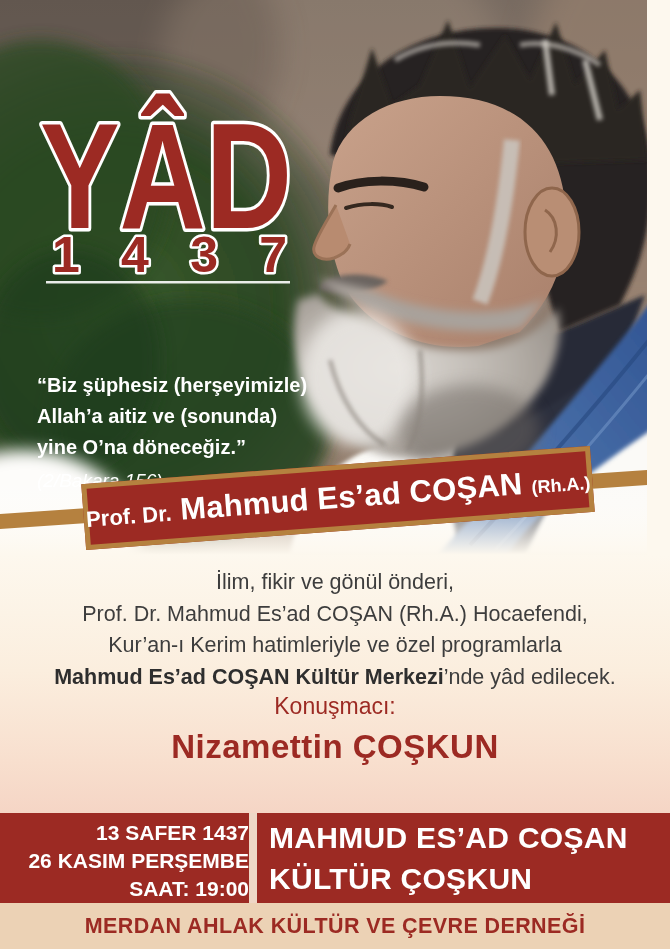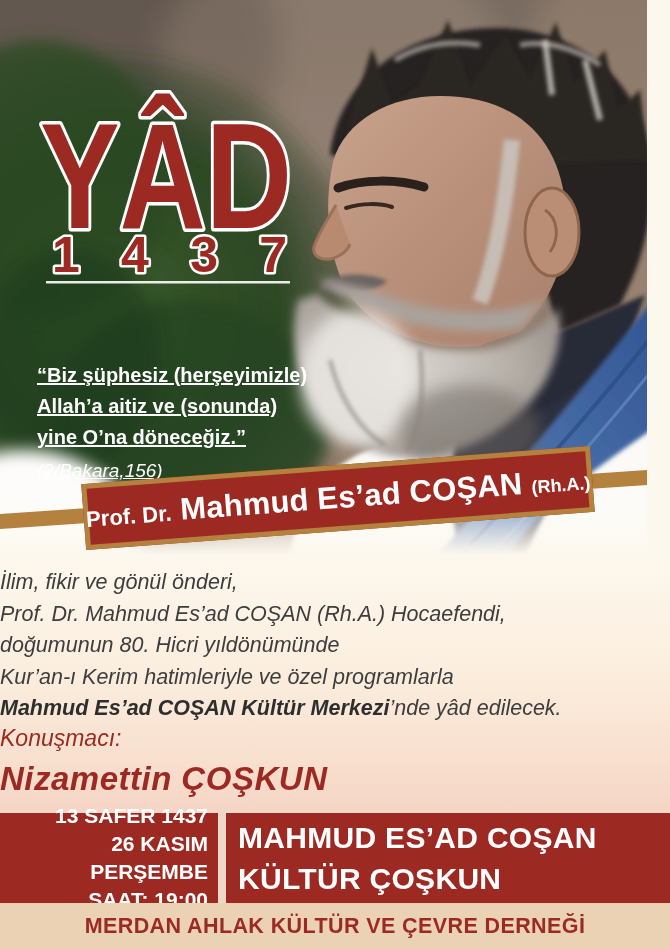--- a/index.html
+++ b/index.html
@@ -6,22 +6,22 @@
   .poster{
     position:relative;width:670px;height:949px;margin:0 auto;
     font-family:"Liberation Sans",sans-serif;overflow:hidden;
     display:flex;flex-direction:column;background:#fdf8ee;
   }
   
   .photo{position:relative;width:647px;height:555px;flex:0 0 auto;overflow:hidden;}
   .photo svg.scene{position:absolute;inset:0;display:block;}
   .title-svg{position:absolute;left:0;top:0;}
   .quote{
-    position:absolute;left:37px;top:360px;width:290px;
-    color:#fff;font-size:20px;font-weight:bold;line-height:31px;text-align:left;text-decoration:underline;
+    position:absolute;left:37px;top:370px;width:290px;
+    color:#fff;font-size:20px;font-weight:bold;line-height:31px;text-align:left;
   }
   .quote .ref{font-size:19px;font-weight:normal;font-style:italic;margin-top:2px;}
   
   .tan-strip{
     position:absolute;left:-12px;top:491px;width:700px;height:15px;
     background:#b5813f;transform:rotate(-3.9deg);
   }
   
   .banner{
     position:absolute;left:83px;top:465px;width:500px;height:56px;
@@ -29,34 +29,33 @@
     display:flex;align-items:baseline;justify-content:center;gap:9px;
     color:#fff;white-space:nowrap;
   }
   .banner{align-items:center;}
   .banner .inner{display:flex;align-items:baseline;gap:9px;}
   .banner .prefix{font-size:22px;font-weight:bold;}
   .banner .name{font-size:31px;font-weight:bold;letter-spacing:.2px;}
   .banner .suffix{font-size:18px;font-weight:bold;}
   
   .content{
-    flex:1 1 auto;text-align:left;padding-top:12px;
+    flex:1 1 auto;text-align:center;padding-top:12px;
     background:linear-gradient(180deg,#fdf8ee 0%,#fbeede 45%,#f8dfce 80%,#f5d5c5 100%);
-    font-style:italic;
   }
   .body-line{font-size:21.5px;line-height:31.5px;color:#3d3d3d;}
   .body-line b{color:#2e2e2e;}
   .speaker-label{margin-top:0;font-size:23px;color:#9c2a23;font-weight:500;}
   .speaker-name{margin-top:8px;font-size:33px;font-weight:800;color:#9c2a23;letter-spacing:.5px;}
   
   .schedule{flex:0 0 auto;height:90px;display:flex;background:#eed7c6;}
   .sch-left{
-    width:218px;background:#9c2a23;color:#fff;
-    display:flex;flex-direction:column;justify-content:center;
-    text-align:right;padding-right:10px;box-sizing:border-box;
+    width:249px;background:#9c2a23;color:#fff;
+    display:flex;flex-direction:column;justify-content:flex-end;
+    text-align:right;box-sizing:border-box;
     font-weight:bold;font-size:21px;line-height:28px;
   }
   .sch-gap{width:8px;}
   .sch-right{
     flex:1;background:#9c2a23;color:#fff;
     display:flex;flex-direction:column;justify-content:center;
     text-align:left;padding-left:12px;box-sizing:border-box;
     font-weight:bold;font-size:30px;line-height:41px;letter-spacing:.3px;
   }
   
@@ -188,21 +187,20 @@
         <span class="prefix">Prof. Dr.</span>
         <span class="name">Mahmud Es’ad COŞAN</span>
         <span class="suffix">(Rh.A.)</span>
       </div>
     </div>
   </div>
 
   <div class="content">
     <div class="body-line">İlim, fikir ve gönül önderi,</div>
     <div class="body-line">Prof. Dr. Mahmud Es’ad COŞAN (Rh.A.) Hocaefendi,</div>
-    <div class="body-line">doğumunun 80. Hicri yıldönümünde</div>
     <div class="body-line">Kur’an-ı Kerim hatimleriyle ve özel programlarla</div>
     <div class="body-line"><b>Mahmud Es’ad COŞAN Kültür Merkezi</b><span>’nde yâd edilecek.</span></div>
 
     <div class="speaker-label">Konuşmacı:</div>
     <div class="speaker-name">Nizamettin ÇOŞKUN</div>
   </div>
 
   <div class="schedule">
     <div class="sch-left">
       <div>13 SAFER 1437</div>

